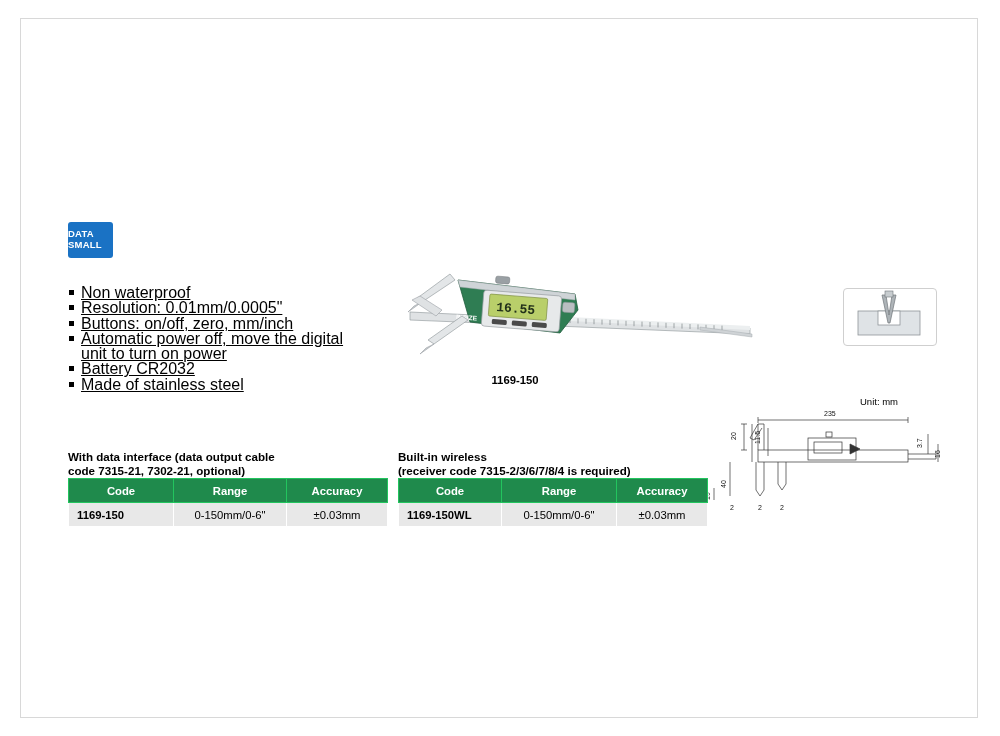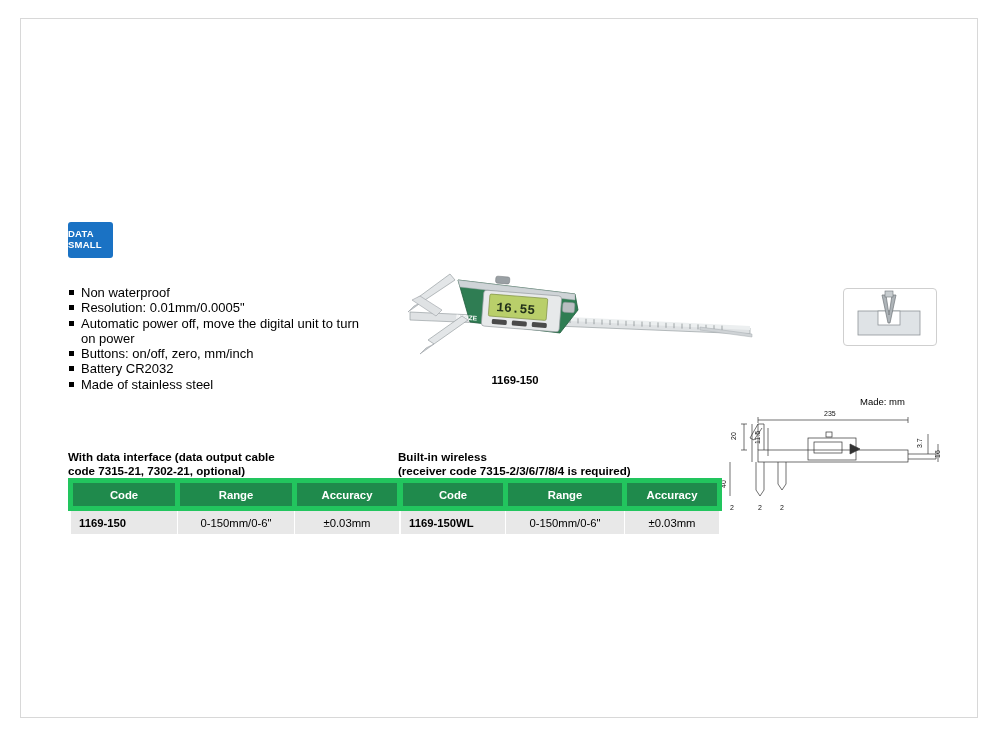--- a/index.html
+++ b/index.html
@@ -59,22 +59,23 @@
     font-weight: bold;
     letter-spacing: .2px;
     color: #000;
   }
 
   
   .features {
     position: absolute;
     left: 68px; top: 285px;
     width: 300px;
-    font-size: 13px;
+    font-size: 16px;
     line-height: 15.3px;
+    text-decoration: underline;
   }
   .features .row {
     position: relative;
     padding-left: 13px;
     margin-bottom: 0px;
   }
   .features .row::before {
     content: "";
     position: absolute;
     left: 1px; top: 5px;
@@ -93,21 +94,21 @@
   table.spec {
     border-collapse: collapse;
     font-size: 11.3px;
   }
   table.spec th {
     background: #1f8a4c;
     color: #ffffff;
     font-weight: bold;
     text-align: center;
     padding: 3px 6px;
-    border: 5px solid #22c55e;
+    border: 1px solid #22c55e;
     height: 17px;
   }
   table.spec td {
     background: #e8e8e8;
     text-align: center;
     padding: 3px 6px;
     border: 1px solid #ffffff;
     height: 17px;
   }
   table.spec td.code {
@@ -174,22 +175,22 @@
 
   <div class="badge">
     <span>DATA</span>
     <span>SMALL</span>
   </div>
 
 
   <div class="features">
     <div class="row">Non waterproof</div>
     <div class="row">Resolution: 0.01mm/0.0005"</div>
+    <div class="row">Buttons: on/off, zero, mm/inch</div>
     <div class="row">Automatic power off, move the digital unit to turn on power</div>
-    <div class="row">Buttons: on/off, zero, mm/inch</div>
     <div class="row">Battery CR2032</div>
     <div class="row">Made of stainless steel</div>
   </div>
 
   <div class="photo">
     <svg width="360" height="120" viewBox="0 0 360 120">
 
       <path d="M10,62 L350,78 L350,84 L10,70 Z" fill="#dfe2e4" stroke="#9aa0a4" stroke-width="0.7"></path>
 
       <path d="M150,66 L350,76 L350,80 L150,70 Z" fill="#eceff0" stroke="none"></path>
@@ -251,21 +252,21 @@
 
   <div class="appbox">
     <svg width="90" height="54" viewBox="0 0 90 54">
       <rect x="14" y="22" width="62" height="24" fill="#dfe3e6" stroke="#8e9498" stroke-width="0.8"></rect>
       <rect x="34" y="22" width="22" height="14" fill="#ffffff" stroke="#8e9498" stroke-width="0.8"></rect>
       <path d="M38,6 L44,34 L46,34 L52,6 L48,6 L45,26 L42,6 Z" fill="#aeb4b8" stroke="#70767a" stroke-width="0.7"></path>
       <rect x="41" y="2" width="8" height="6" fill="#c8cdd0" stroke="#70767a" stroke-width="0.6"></rect>
     </svg>
   </div>
 
-  <div class="unit-label">Made: mm</div>
+  <div class="unit-label">Unit: mm</div>
 
   <div class="dimdraw">
     <svg width="245" height="130" viewBox="0 0 245 130">
       <g stroke="#333" stroke-width="0.7" fill="none">
 
         <rect x="58" y="46" width="150" height="12"></rect>
 
         <line x1="208" y1="50" x2="236" y2="50"></line>
         <line x1="208" y1="55" x2="236" y2="55"></line>
         <line x1="236" y1="50" x2="236" y2="55"></line>

